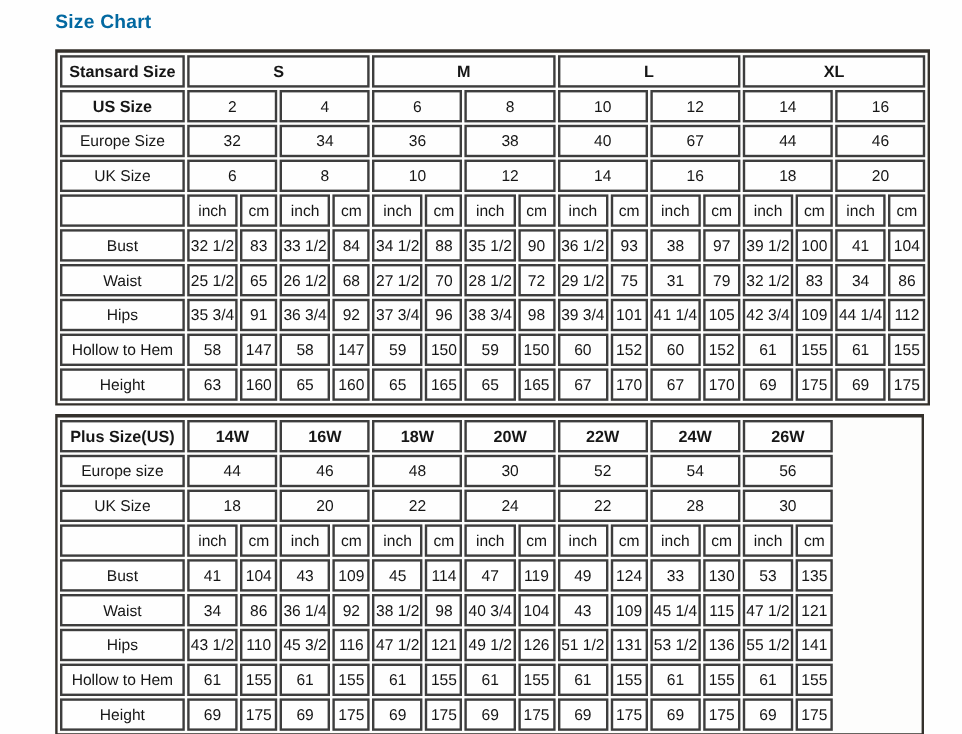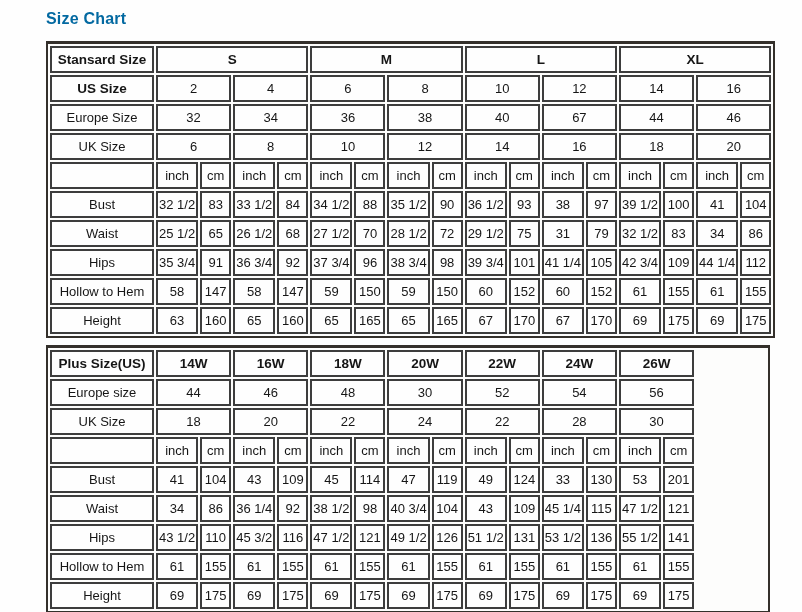--- a/index.html
+++ b/index.html
@@ -314,21 +314,21 @@
           <td>109</td>
           <td>45</td>
           <td>114</td>
           <td>47</td>
           <td>119</td>
           <td>49</td>
           <td>124</td>
           <td>33</td>
           <td>130</td>
           <td>53</td>
-          <td>201</td>
+          <td>135</td>
         </tr>
         <tr>
           <td>Waist</td>
           <td>34</td>
           <td>86</td>
           <td>36 1/4</td>
           <td>92</td>
           <td>38 1/2</td>
           <td>98</td>
           <td>40 3/4</td>

